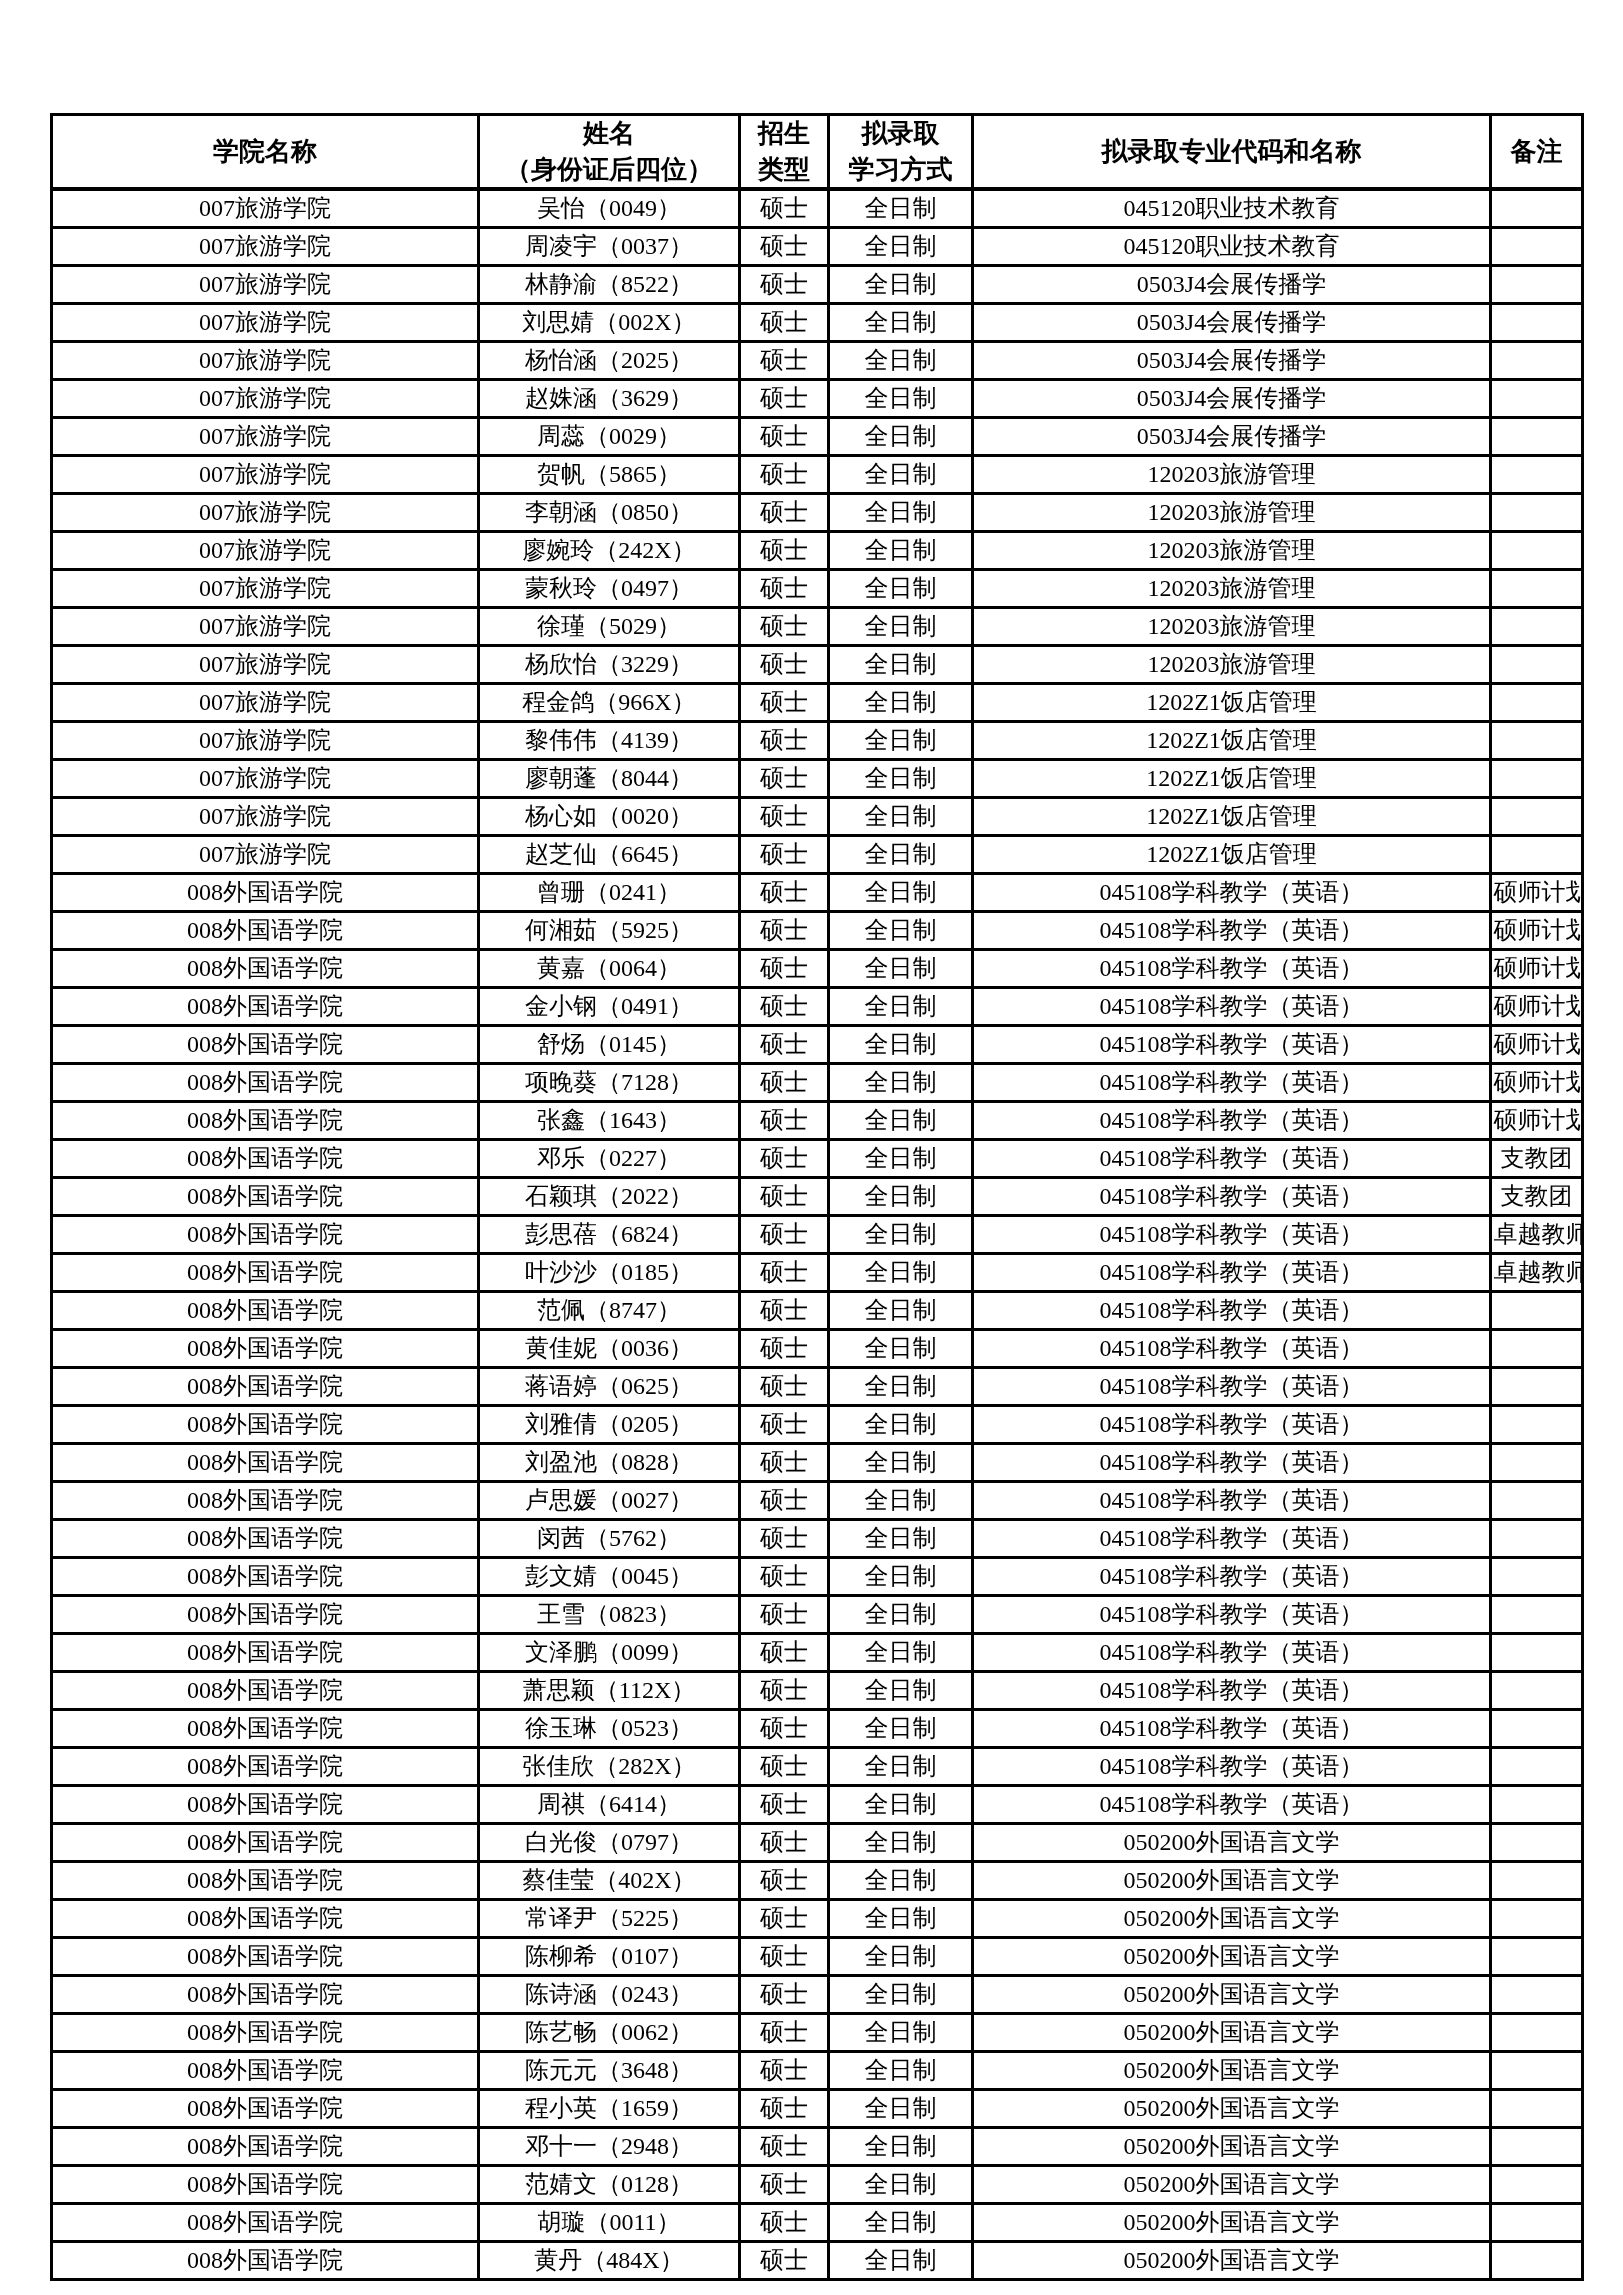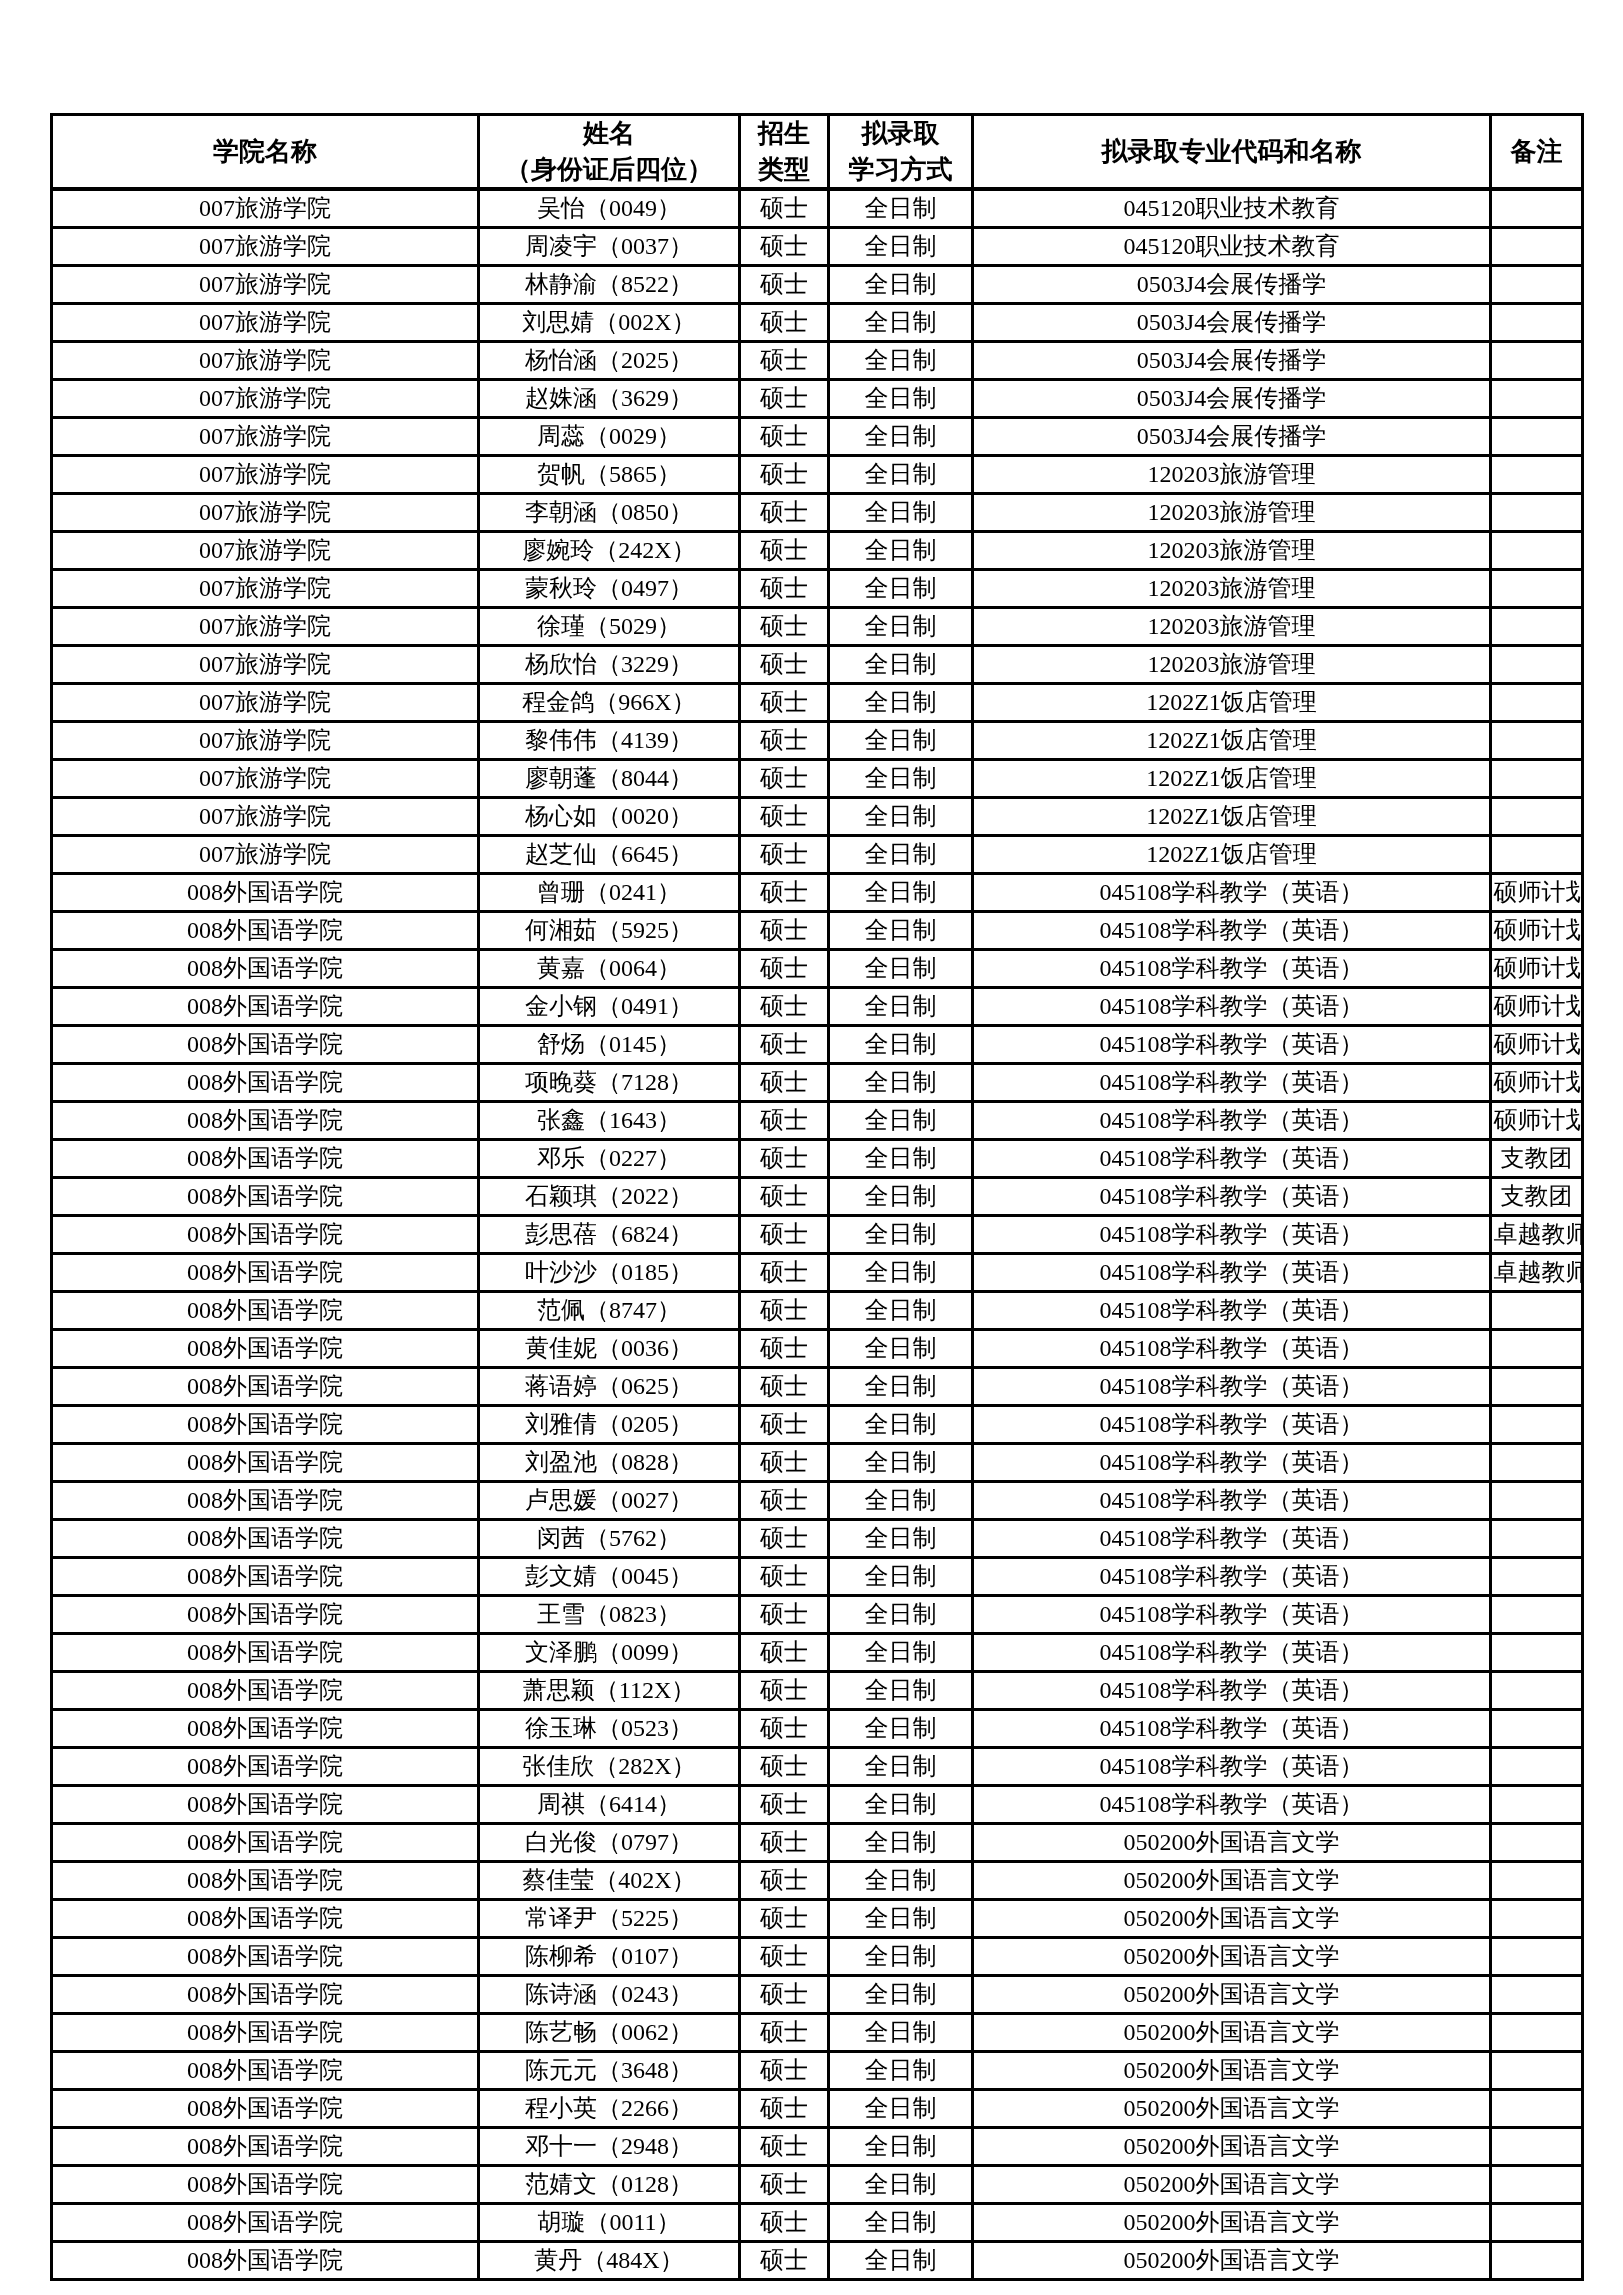--- a/index.html
+++ b/index.html
@@ -477,21 +477,21 @@
       <tr>
         <td>008外国语学院</td>
         <td>陈元元（3648）</td>
         <td>硕士</td>
         <td>全日制</td>
         <td>050200外国语言文学</td>
         <td></td>
       </tr>
       <tr>
         <td>008外国语学院</td>
-        <td>程小英（2266）</td>
+        <td>程小英（1659）</td>
         <td>硕士</td>
         <td>全日制</td>
         <td>050200外国语言文学</td>
         <td></td>
       </tr>
       <tr>
         <td>008外国语学院</td>
         <td>邓十一（2948）</td>
         <td>硕士</td>
         <td>全日制</td>

